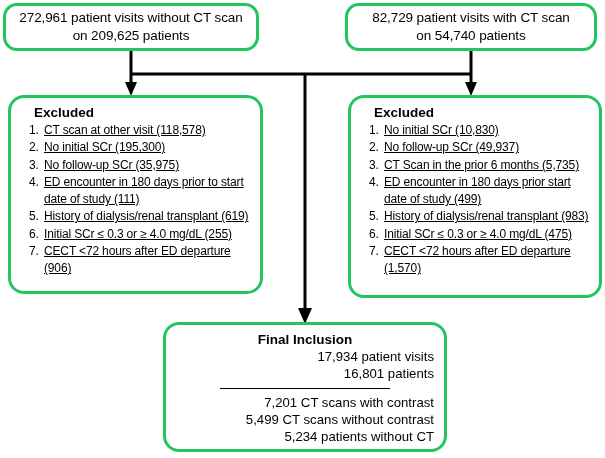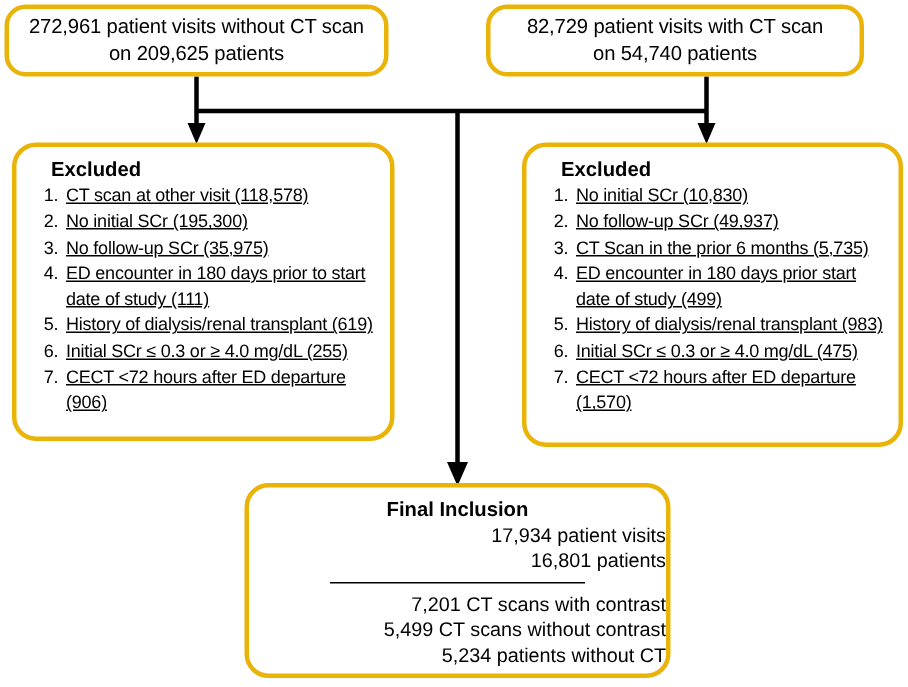--- a/index.html
+++ b/index.html
@@ -27,21 +27,21 @@
     left: 0;
     top: 0;
     width: 605px;
     height: 458px;
     pointer-events: none;
   }
   .node {
     position: absolute;
     box-sizing: border-box;
     background: #ffffff;
-    border: 3px solid #eab308;
+    border: 3px solid #22c55e;
     border-radius: 14px;
     z-index: 2;
   }
   .node-inner {
     box-sizing: border-box;
     width: 100%;
     height: 100%;
     padding: 5px 8px;
     display: flex;
     flex-direction: column;
@@ -49,21 +49,21 @@
   }
 
   
   #box-no-ct {
     left: 3px;
     top: 3px;
     width: 256px;
     height: 48px;
   }
   #box-with-ct {
-    left: 324px;
+    left: 345px;
     top: 3px;
     width: 252px;
     height: 48px;
   }
   .top-line {
     text-align: center;
     font-size: 13.5px;
     line-height: 18px;
     letter-spacing: -0.1px;
   }
@@ -110,21 +110,21 @@
 
   
   #box-final {
     left: 163px;
     top: 322px;
     width: 284px;
     height: 130px;
     border-radius: 16px;
   }
   #box-final .node-inner {
-    padding: 4px 0;
+    padding: 4px 10px;
     justify-content: flex-start;
   }
   .final-title {
     text-align: center;
     font-weight: bold;
     font-size: 13.5px;
     line-height: 17px;
     margin-top: 2px;
   }
   .final-line {

